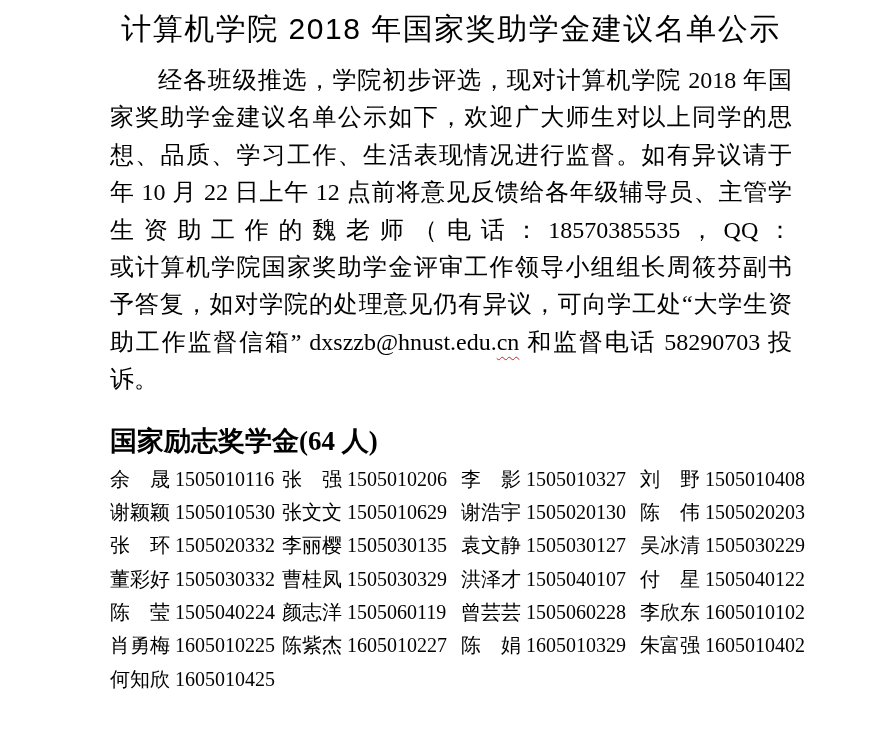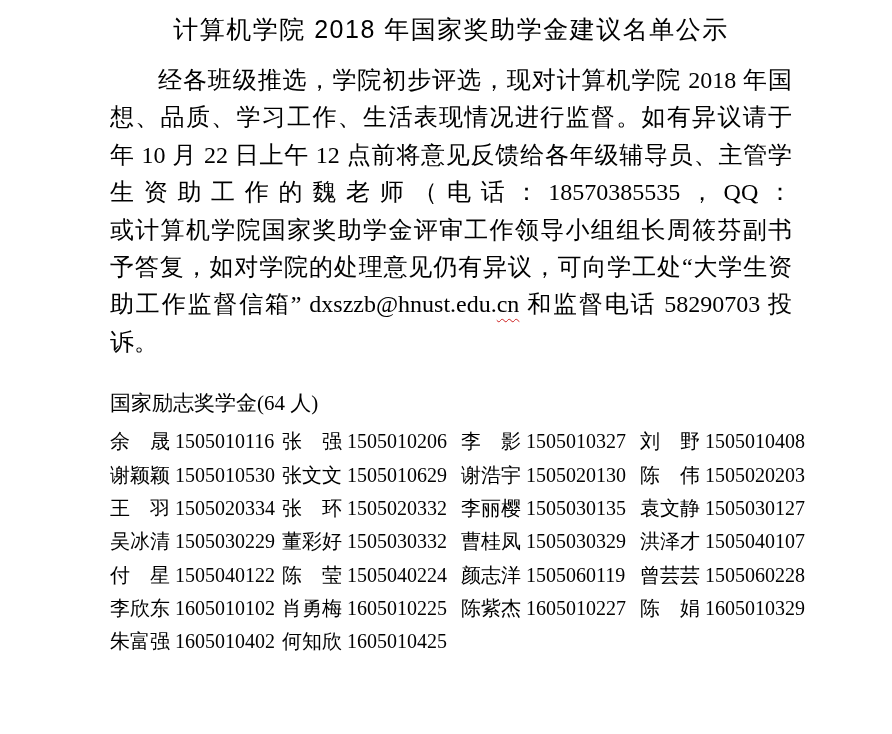--- a/index.html
+++ b/index.html
@@ -14,21 +14,21 @@
     width: 892px;
     height: 734px;
     background: #ffffff;
     overflow: hidden;
     box-sizing: border-box;
     padding: 6px 100px 0 110px; 
   }
   .doc-title {
     font-family: "Liberation Sans", "DejaVu Sans", sans-serif;
     font-weight: 500;
-    font-size: 25px;
+    font-size: 30px;
     line-height: 46px;
     text-align: center;
     letter-spacing: 1.5px;
     white-space: nowrap;
   }
   .body-paragraph {
     margin-top: 10px;
   }
   .para-line {
     font-size: 24px;
@@ -51,22 +51,22 @@
     text-decoration-thickness: 1px;
     text-underline-offset: 4px;
   }
   .spellcheck {
     text-decoration: underline wavy #cc1f1f;
     text-decoration-thickness: 1px;
     text-underline-offset: 6px;
   }
   .section-heading {
     margin-top: 27px;
-    font-size: 21px;
-    font-weight: normal;
+    font-size: 27px;
+    font-weight: bold;
     line-height: 30px;
   }
   .scholarship-table {
     margin-top: 7px;
     display: grid;
     grid-template-columns: 172px 179px 179px 1fr;
     grid-auto-rows: 33.4px;
     font-size: 20px;
   }
   .cell {
@@ -79,20 +79,21 @@
 </style>
 </head>
 <body>
 
 <div class="page">
 
   <div class="doc-title">计算机学院 2018 年国家奖助学金建议名单公示</div>
 
   <div class="body-paragraph">
     <div class="para-line first-line">经各班级推选，学院初步评选，现对计算机学院 2018 年国</div>
+    <div class="para-line">家奖助学金建议名单公示如下，欢迎广大师生对以上同学的思</div>
     <div class="para-line">想、品质、学习工作、生活表现情况进行监督。如有异议请于 2018</div>
     <div class="para-line">年 10 月 22 日上午 12 点前将意见反馈给各年级辅导员、主管学</div>
     <div class="para-line">生资助工作的魏老师（电话：18570385535，QQ：373635563），</div>
     <div class="para-line">或计算机学院国家奖助学金评审工作领导小组组长周筱芬副书</div>
     <div class="para-line">予答复，如对学院的处理意见仍有异议，可向学工处“大学生资</div>
     <div class="para-line"><span>助工作监督信箱”</span> <span class="email-link"><span>dxszzb@hnust.edu.</span><span class="spellcheck">cn</span></span><span> 和监督电话 58290703 投</span></div>
     <div class="para-line plain-last">诉。</div>
   </div>
 
   <div class="section-heading">国家励志奖学金(64 人)</div>
@@ -100,21 +101,20 @@
   <div class="scholarship-table">
 
   <div class="cell"><span class="nm">余　晟</span><span class="sid">1505010116</span></div>
       <div class="cell"><span class="nm">张　强</span><span class="sid">1505010206</span></div>
       <div class="cell"><span class="nm">李　影</span><span class="sid">1505010327</span></div>
       <div class="cell"><span class="nm">刘　野</span><span class="sid">1505010408</span></div>
       <div class="cell"><span class="nm">谢颖颖</span><span class="sid">1505010530</span></div>
       <div class="cell"><span class="nm">张文文</span><span class="sid">1505010629</span></div>
       <div class="cell"><span class="nm">谢浩宇</span><span class="sid">1505020130</span></div>
       <div class="cell"><span class="nm">陈　伟</span><span class="sid">1505020203</span></div>
-      <div class="cell"><span class="nm">王　羽</span><span class="sid">1505020334</span></div>
       <div class="cell"><span class="nm">张　环</span><span class="sid">1505020332</span></div>
       <div class="cell"><span class="nm">李丽樱</span><span class="sid">1505030135</span></div>
       <div class="cell"><span class="nm">袁文静</span><span class="sid">1505030127</span></div>
       <div class="cell"><span class="nm">吴冰清</span><span class="sid">1505030229</span></div>
       <div class="cell"><span class="nm">董彩好</span><span class="sid">1505030332</span></div>
       <div class="cell"><span class="nm">曹桂凤</span><span class="sid">1505030329</span></div>
       <div class="cell"><span class="nm">洪泽才</span><span class="sid">1505040107</span></div>
       <div class="cell"><span class="nm">付　星</span><span class="sid">1505040122</span></div>
       <div class="cell"><span class="nm">陈　莹</span><span class="sid">1505040224</span></div>
       <div class="cell"><span class="nm">颜志洋</span><span class="sid">1505060119</span></div>

